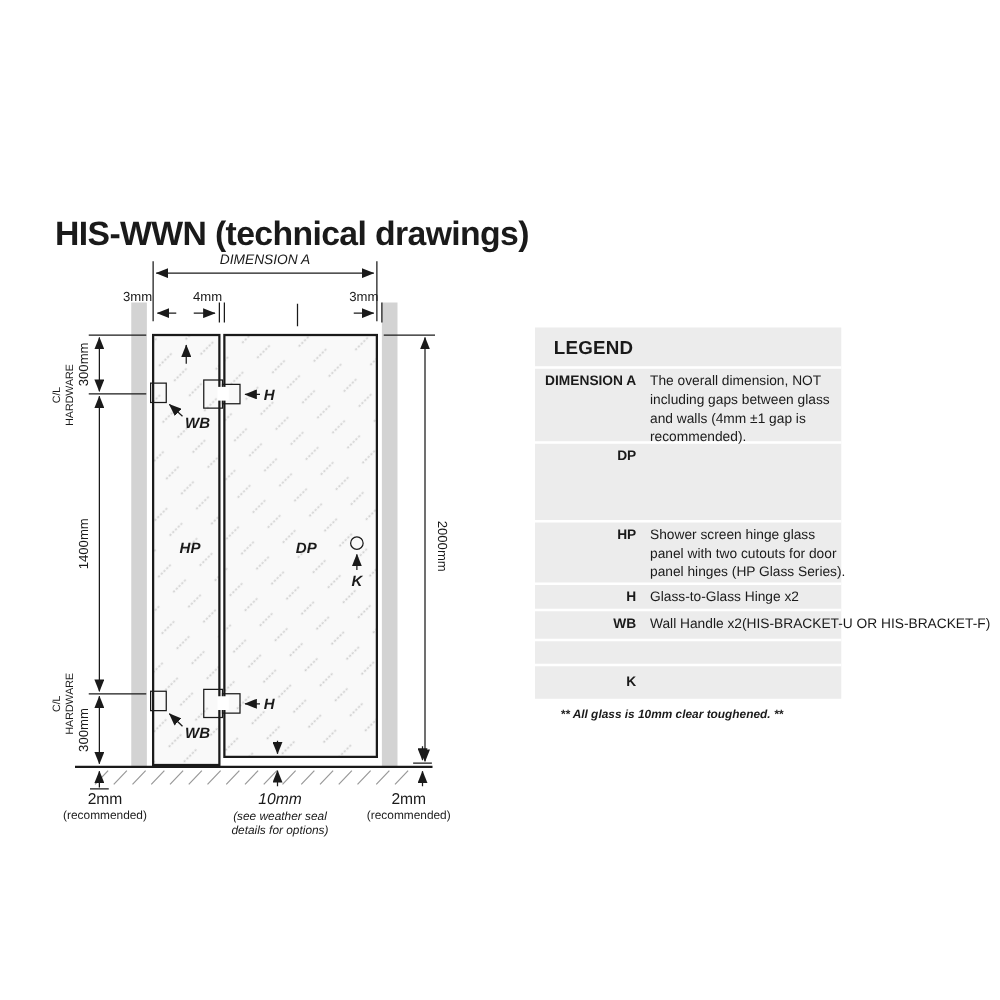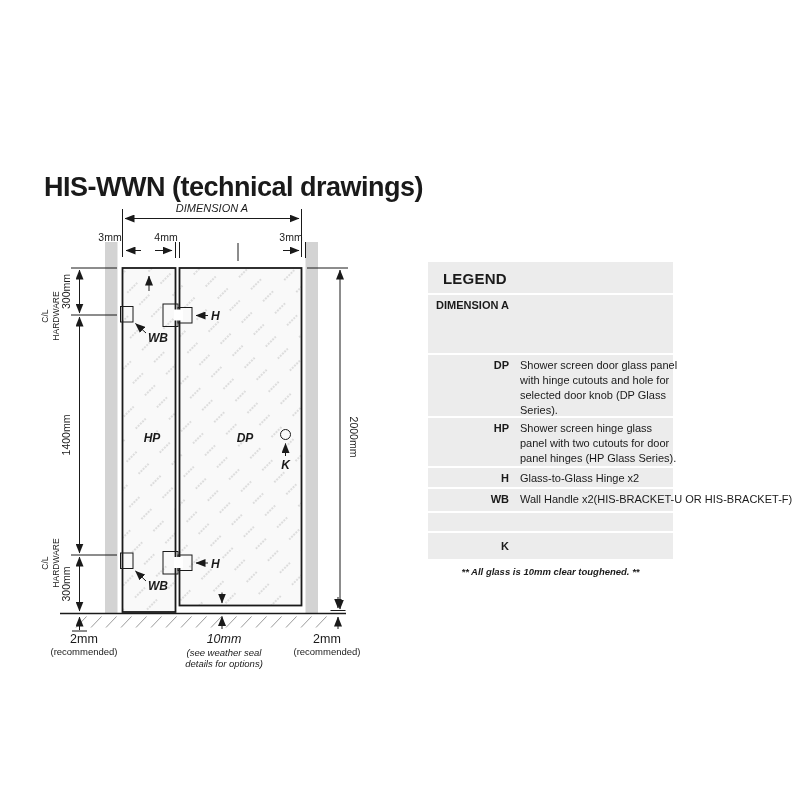--- a/index.html
+++ b/index.html
@@ -41,21 +41,21 @@
   .lg-desc{margin-left:11px;width:160px;flex:none;}
   .r-dima{height:60px;}
   .r-dp{height:63px;}
   .r-hp{height:50px;}
   .r-h{height:21px;}
   .r-wb{height:24px;}
   .r-wb .lg-desc{white-space:nowrap;overflow:visible;}
   .r-empty{height:20px;}
   .r-k{height:28px;padding-top:6px;}
   .legend-footnote{
-    position:absolute;left:428px;top:566px;width:245px;text-align:center;
+    position:absolute;left:415px;top:566px;width:245px;text-align:center;
     font-size:9.5px;font-weight:bold;font-style:italic;
   }
 </style>
 </head>
 <body>
 
 <div class="page-title">HIS-WWN (technical drawings)</div>
 
 <div class="drawing-wrap">
 <svg width="345" height="500" viewBox="30 190 345 500" xmlns="http://www.w3.org/2000/svg">
@@ -159,24 +159,24 @@
   <text x="224" y="667" class="t-smi am">details for options)</text>
   <text x="327" y="643" class="t-big am">2mm</text>
   <text x="327" y="655" class="t-sm am">(recommended)</text>
 </svg>
 </div>
 
 <div class="legend">
   <div class="lg-header">LEGEND</div>
   <div class="lg-row r-dima">
     <div class="lg-term">DIMENSION A</div>
+    <div class="lg-desc">The overall dimension, NOT including gaps between glass and walls (4mm ±1 gap is recommended).</div>
   </div>
   <div class="lg-row r-dp">
     <div class="lg-term">DP</div>
-    <div class="lg-desc">Shower screen door glass panel with hinge cutouts and hole for selected door knob (DP Glass Series).</div>
   </div>
   <div class="lg-row r-hp">
     <div class="lg-term">HP</div>
     <div class="lg-desc">Shower screen hinge glass panel with two cutouts for door panel hinges (HP Glass Series).</div>
   </div>
   <div class="lg-row r-h">
     <div class="lg-term">H</div>
     <div class="lg-desc">Glass-to-Glass Hinge x2</div>
   </div>
   <div class="lg-row r-wb">

